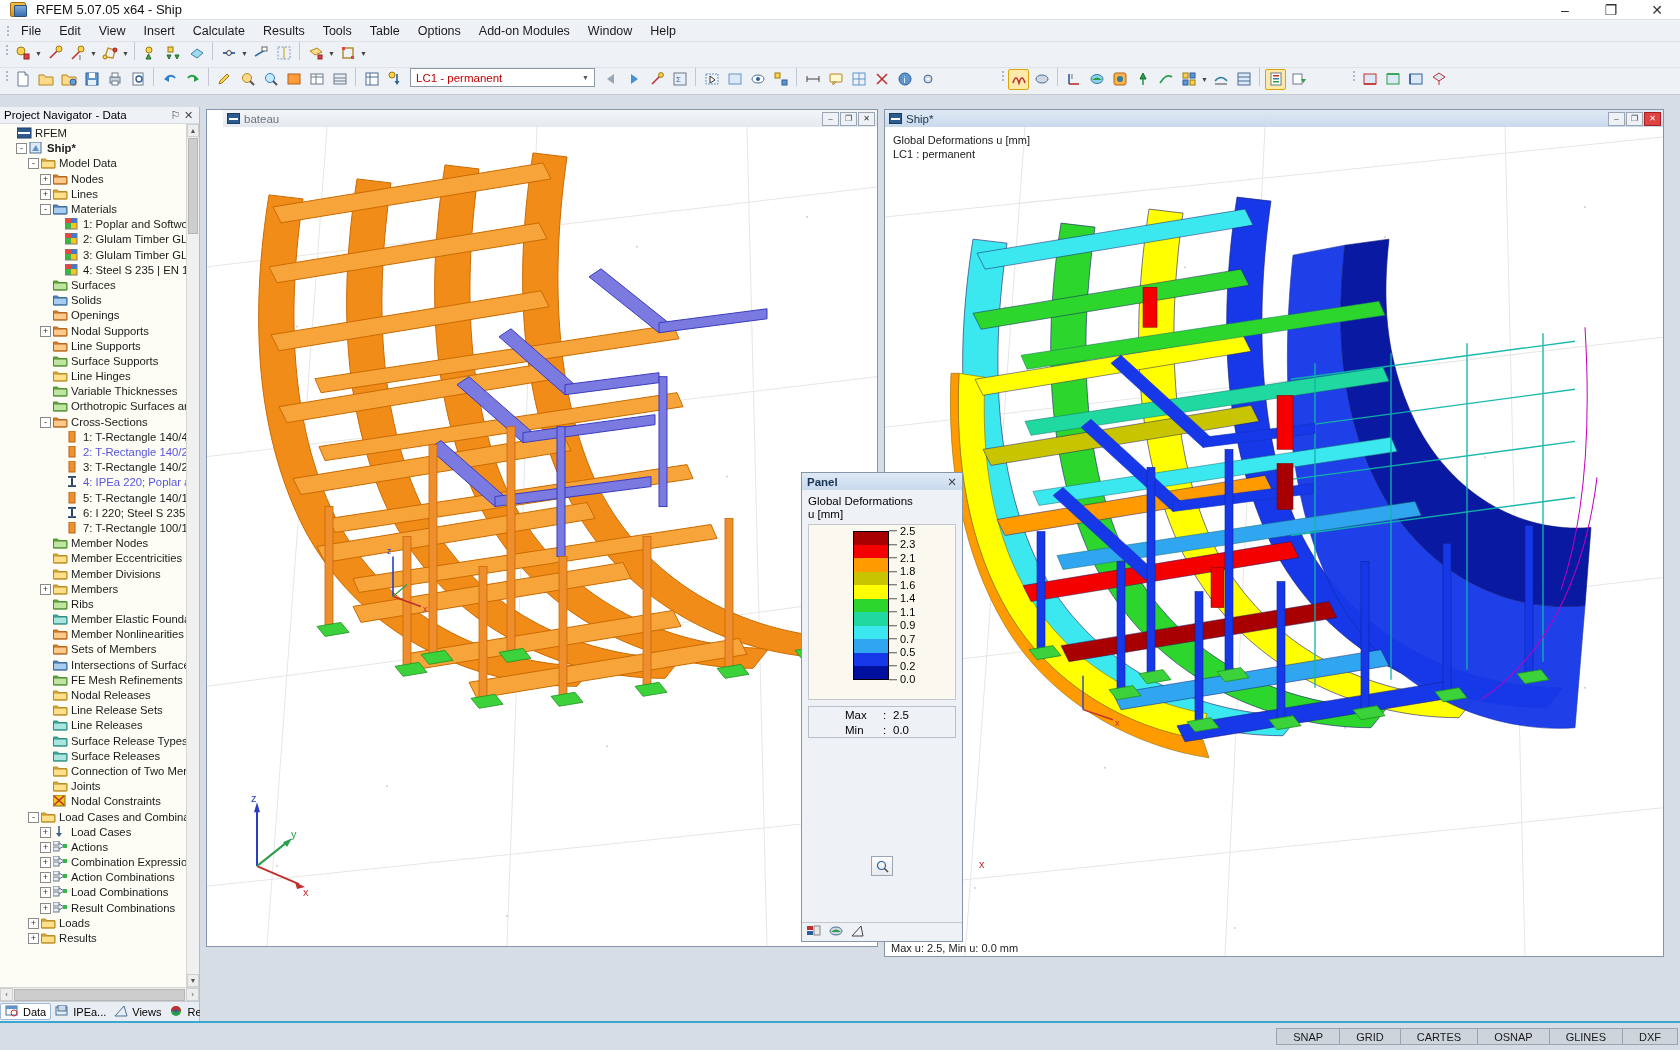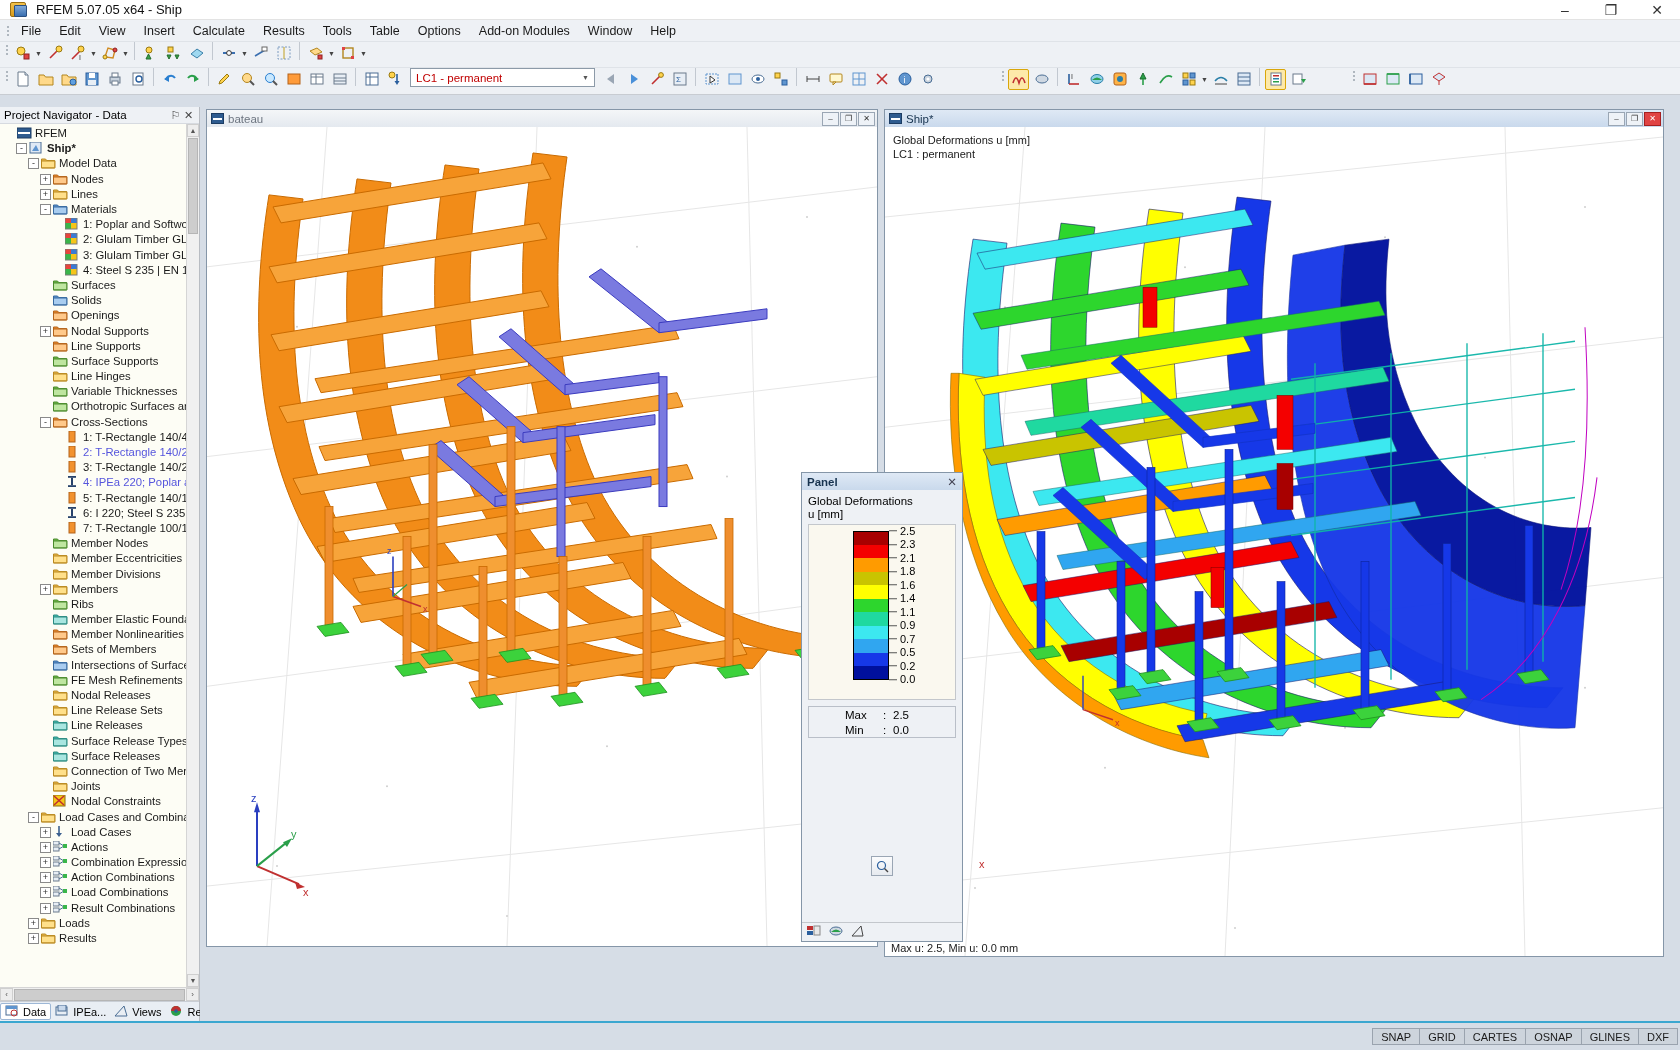--- a/index.html
+++ b/index.html
@@ -83,21 +83,21 @@
   .ntab.sel{ background:#fff; border:1px solid #9db7d6; border-radius:2px; }
   .ntab .ti{ margin:0 1px 0 0; }
 
   
   .ws{ flex:1; background:#d6dde6; position:relative; }
 
   
   .mdi{ position:absolute; background:#fff; border:1px solid #8596a8; }
   .mdi-hd{ height:17px; display:flex; align-items:center; padding:0 2px 0 4px;
      font-size:11.5px; }
-  .mdi.inactive .mdi-hd{ background:linear-gradient(#f4f6f8,#e4e9ef); color:#6d7580; }
+  .mdi.inactive .mdi-hd{ background:linear-gradient(#f4f6f8,#e4e9ef); color:#6d7580;margin-left:16px; }
   .mdi.active .mdi-hd{ background:linear-gradient(#dfe9f5,#c9d9ec); color:#17334f; }
   .mdi-ic{ width:13px;height:11px;margin-right:4px; position:relative; }
   .rfemlogo{ position:absolute; inset:0; background:#2e5b8f; border:1px solid #1c3c63; }
   .rfemlogo:after{ content:""; position:absolute; left:1px; right:1px; top:4px; height:2px;
      background:#fff; }
   .mdi-t{ flex:1; }
   .mwb{ width:17px;height:14px; border:1px solid #9aa6b4; background:#eef2f7;
      margin-left:1px; font-size:8px; display:flex; align-items:center; justify-content:center;
      color:#333; }
   .mwb.cl{ background:#e04343; border-color:#a52020; color:#fff; }
@@ -137,21 +137,21 @@
      background:linear-gradient(#fbfcfd,#e6eaef); display:flex; align-items:center;
      justify-content:center; }
   .panel-ft{ height:19px; border-top:1px solid #c3c7cc; display:flex; align-items:center;
      padding-left:5px; gap:8px; }
 
   
   .status{ position:absolute; left:0; right:0; bottom:0; height:29px;
      background:#d6dde6; border-top:2px solid #3ba7d0; display:flex; align-items:center; }
   .st-right{ margin-left:auto; display:flex; align-items:center; padding-right:2px; }
   .sbtn{ border:1px solid #9aa3ae; background:#cdd4dc; font-size:11px;
-     padding:1px 8px; margin-left:-1px; height:17px; line-height:14px; color:#1a1a1a; }
+     padding:1px 16px; margin-left:-1px; height:17px; line-height:14px; color:#1a1a1a; }
 </style>
 </head>
 <body>
 
 <div class="titlebar">
   <div class="tb-icon">
     <div class="sq"></div>
       <div class="sq2"></div>
   </div>
   <div class="tb-title">RFEM 5.07.05 x64 - Ship</div>

